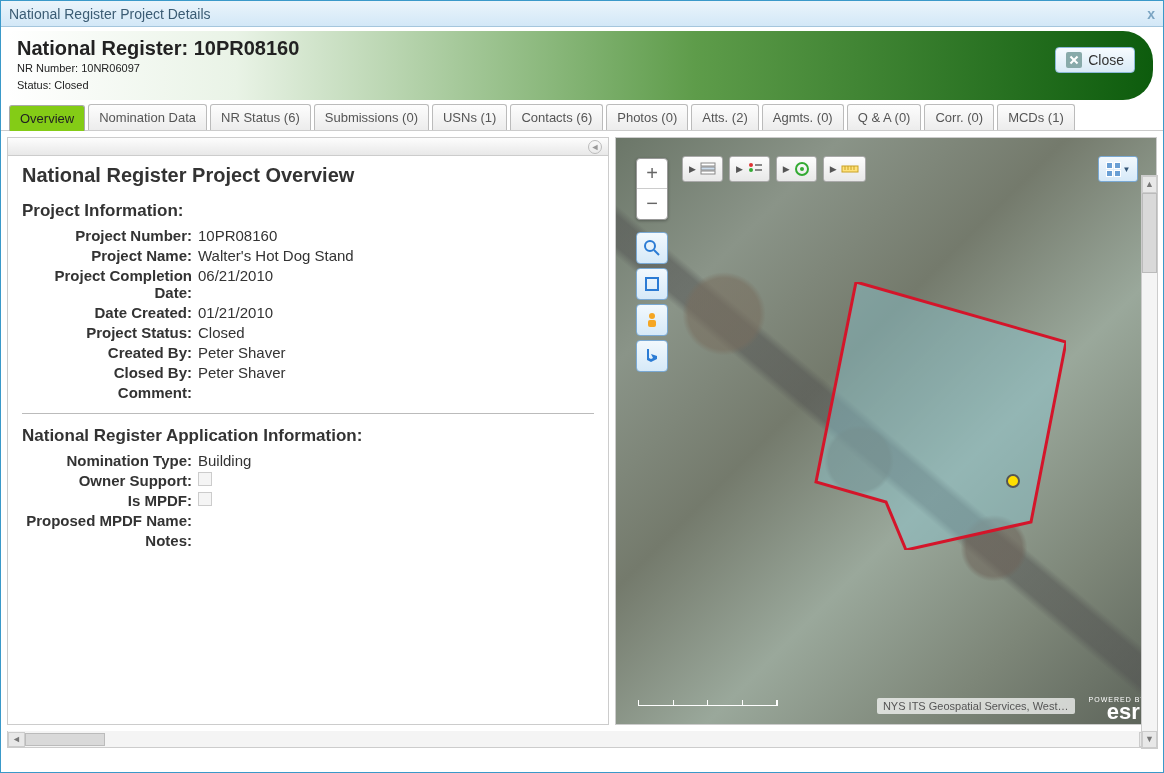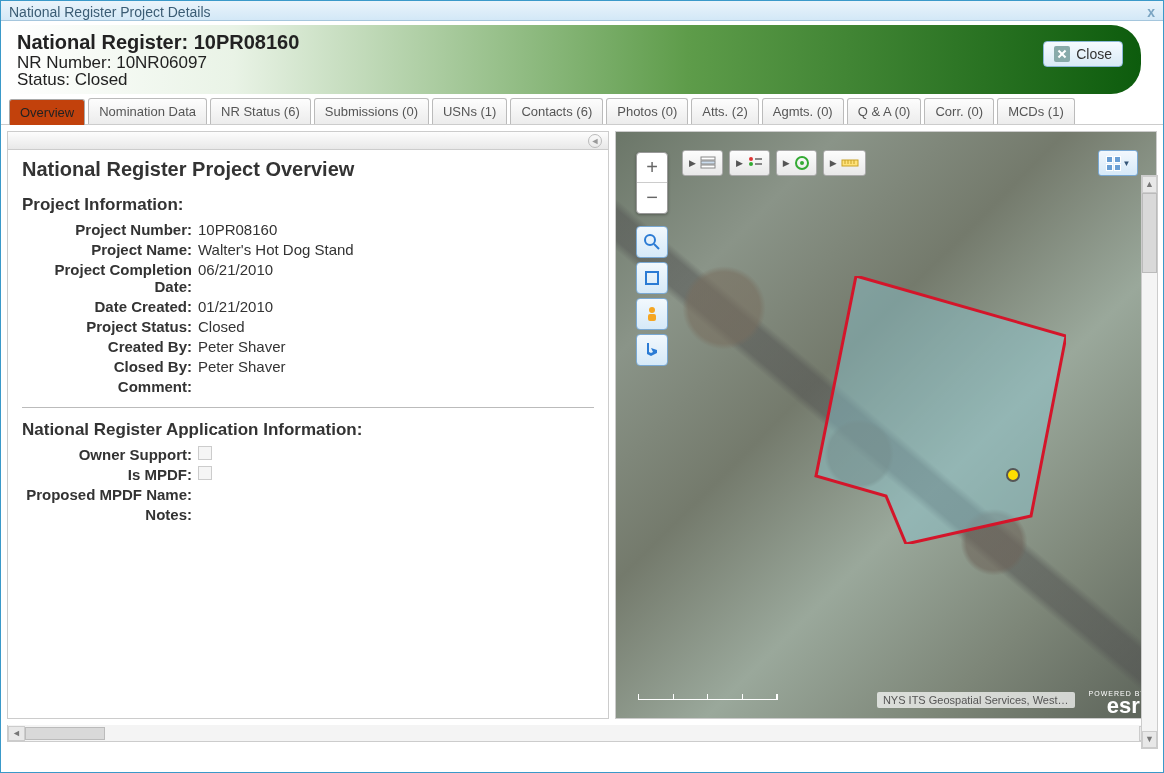--- a/index.html
+++ b/index.html
@@ -1,29 +1,29 @@
 <!DOCTYPE html>
 <html><head>
 <meta charset="utf-8">
 <style>
   *{box-sizing:border-box;margin:0;padding:0}
   body{font-family:"Segoe UI",Arial,sans-serif;font-size:13px;color:#333;background:#fff;width:1164px;height:773px;overflow:hidden;border:1px solid #3a99c9}
-  .titlebar{height:20px;background:linear-gradient(#eaf4fb,#d3e8f7);border-bottom:1px solid #a5c6dd;display:flex;align-items:flex-end;justify-content:space-between;padding:0 8px;color:#3b5c74;font-size:14px}
+  .titlebar{height:26px;background:linear-gradient(#eaf4fb,#d3e8f7);border-bottom:1px solid #a5c6dd;display:flex;align-items:center;justify-content:space-between;padding:0 8px;color:#3b5c74;font-size:14px}
   .titlebar .x{color:#7aa4c2;font-size:14px;cursor:pointer;font-weight:bold}
-  .header{margin:4px 22px 0 6px;padding:6px 10px;border-radius:8px;border-top-right-radius:30px;border-bottom-right-radius:30px;background:linear-gradient(90deg,#fff 0%,#e9f3e6 20%,#5e9c4a 60%,#0d5c0d 100%);position:relative;color:#222}
+  .header{margin:4px 10px 0 6px;padding:6px 10px;border-radius:8px;border-top-right-radius:30px;border-bottom-right-radius:30px;background:linear-gradient(90deg,#fff 0%,#e9f3e6 20%,#5e9c4a 60%,#0d5c0d 100%);position:relative;color:#222}
   .header h1{font-family:"Century Gothic","Segoe UI",sans-serif;font-weight:bold;font-size:20px}
-  .header .sub{font-size:17px;line-height:17px}
+  .header .sub{font-size:11px;line-height:17px}
   .header .proj{font-weight:bold;margin-top:8px;font-size:13px}
   .close-btn{position:absolute;top:16px;right:18px;background:linear-gradient(#f6fbff,#d9eaf6);border:1px solid #8bb8d8;border-radius:4px;padding:4px 10px;display:flex;align-items:center;gap:6px;cursor:pointer;font-size:14px;color:#333}
   .close-btn .icn{width:16px;height:16px;background:#8aa;border-radius:2px;position:relative;display:inline-block}
   .close-btn .icn::before,.close-btn .icn::after{content:"";position:absolute;left:3px;top:7px;width:10px;height:2px;background:#fff;transform:rotate(45deg)}
   .close-btn .icn::after{transform:rotate(-45deg)}
   .tabs{display:flex;gap:3px;padding:4px 6px 0 8px;border-bottom:1px solid #ccc}
   .tab{padding:5px 10px;border:1px solid #bbb;border-bottom:none;border-radius:3px 3px 0 0;background:linear-gradient(#fdfdfd,#ececec);color:#555;cursor:pointer;font-size:13px;white-space:nowrap}
-  .tab.active{background:#c2410c;color:#222;position:relative;top:1px;border-color:#aaa}
+  .tab.active{background:#84cc16;color:#222;position:relative;top:1px;border-color:#aaa}
   .content{display:flex;padding:6px;gap:6px;height:600px}
   .left{flex:0 0 602px;border:1px solid #ccc;display:flex;flex-direction:column}
   .panelhdr{height:18px;background:linear-gradient(#fdfdfd,#e8e8e8);border-bottom:1px solid #ccc;display:flex;justify-content:flex-end;align-items:center;padding-right:6px}
   .panelhdr span{width:14px;height:14px;border:1px solid #bbb;border-radius:7px;font-size:9px;text-align:center;line-height:12px;color:#999;cursor:pointer}
   .panelbody{padding:8px 14px;font-family:"Century Gothic","Segoe UI",sans-serif}
   .panelbody h2{font-size:20px;font-weight:bold;margin-bottom:14px}
   .panelbody h3{font-size:17px;font-weight:bold;margin-bottom:6px}
   .row{display:flex;margin-bottom:3px;font-size:15px}
   .row .lbl{width:176px;text-align:right;font-weight:bold;padding-right:6px}
   .row .val{flex:1}
@@ -139,20 +139,24 @@
           </div>
           <div class="row">
             <div class="lbl">Comment:</div>
             <div class="val"></div>
           </div>
         </div>
       <hr>
       <h3>National Register Application Information:</h3>
       <div id="fields2">
           <div class="row">
+            <div class="lbl">Nomination Type:</div>
+            <div class="val">Building</div>
+          </div>
+          <div class="row">
             <div class="lbl">Owner Support:</div>
             <div class="val"><span class="chk"></span></div>
           </div>
           <div class="row">
             <div class="lbl">Is MPDF:</div>
             <div class="val"><span class="chk"></span></div>
           </div>
           <div class="row">
             <div class="lbl">Proposed MPDF Name:</div>
             <div class="val"></div>

